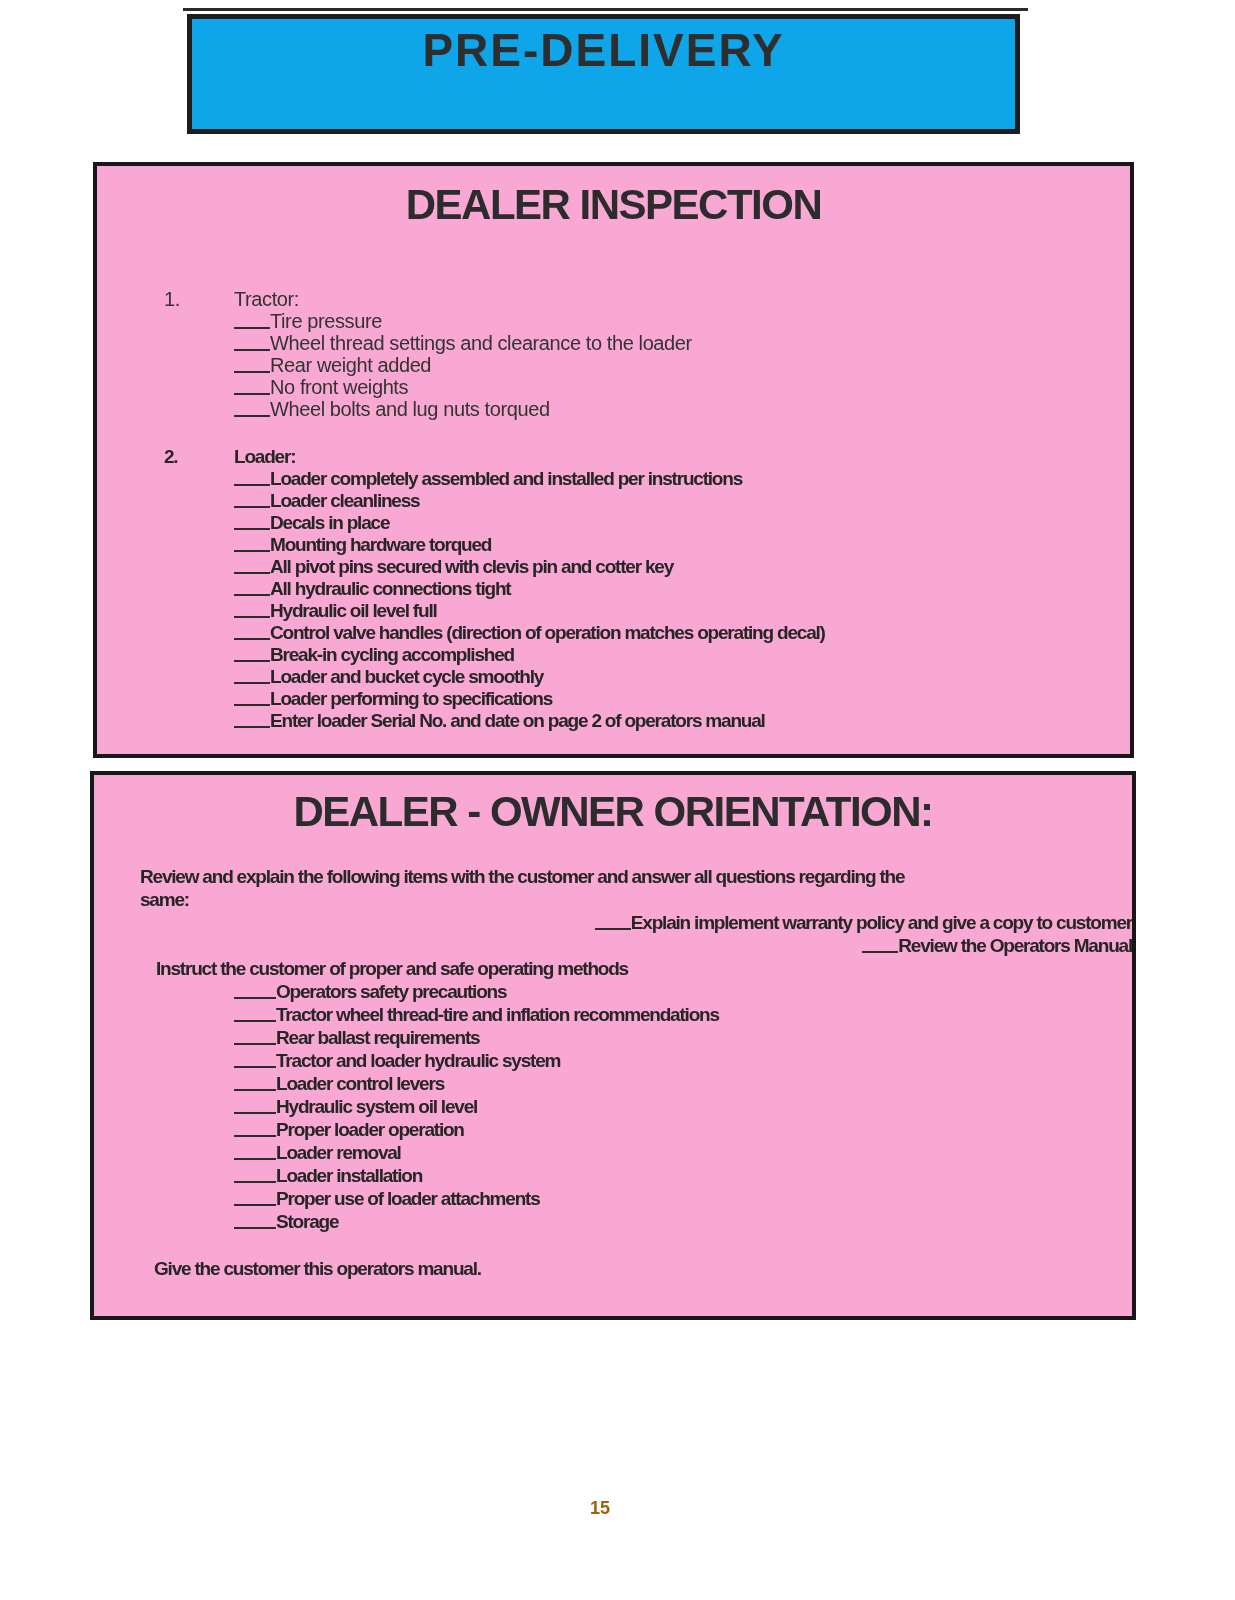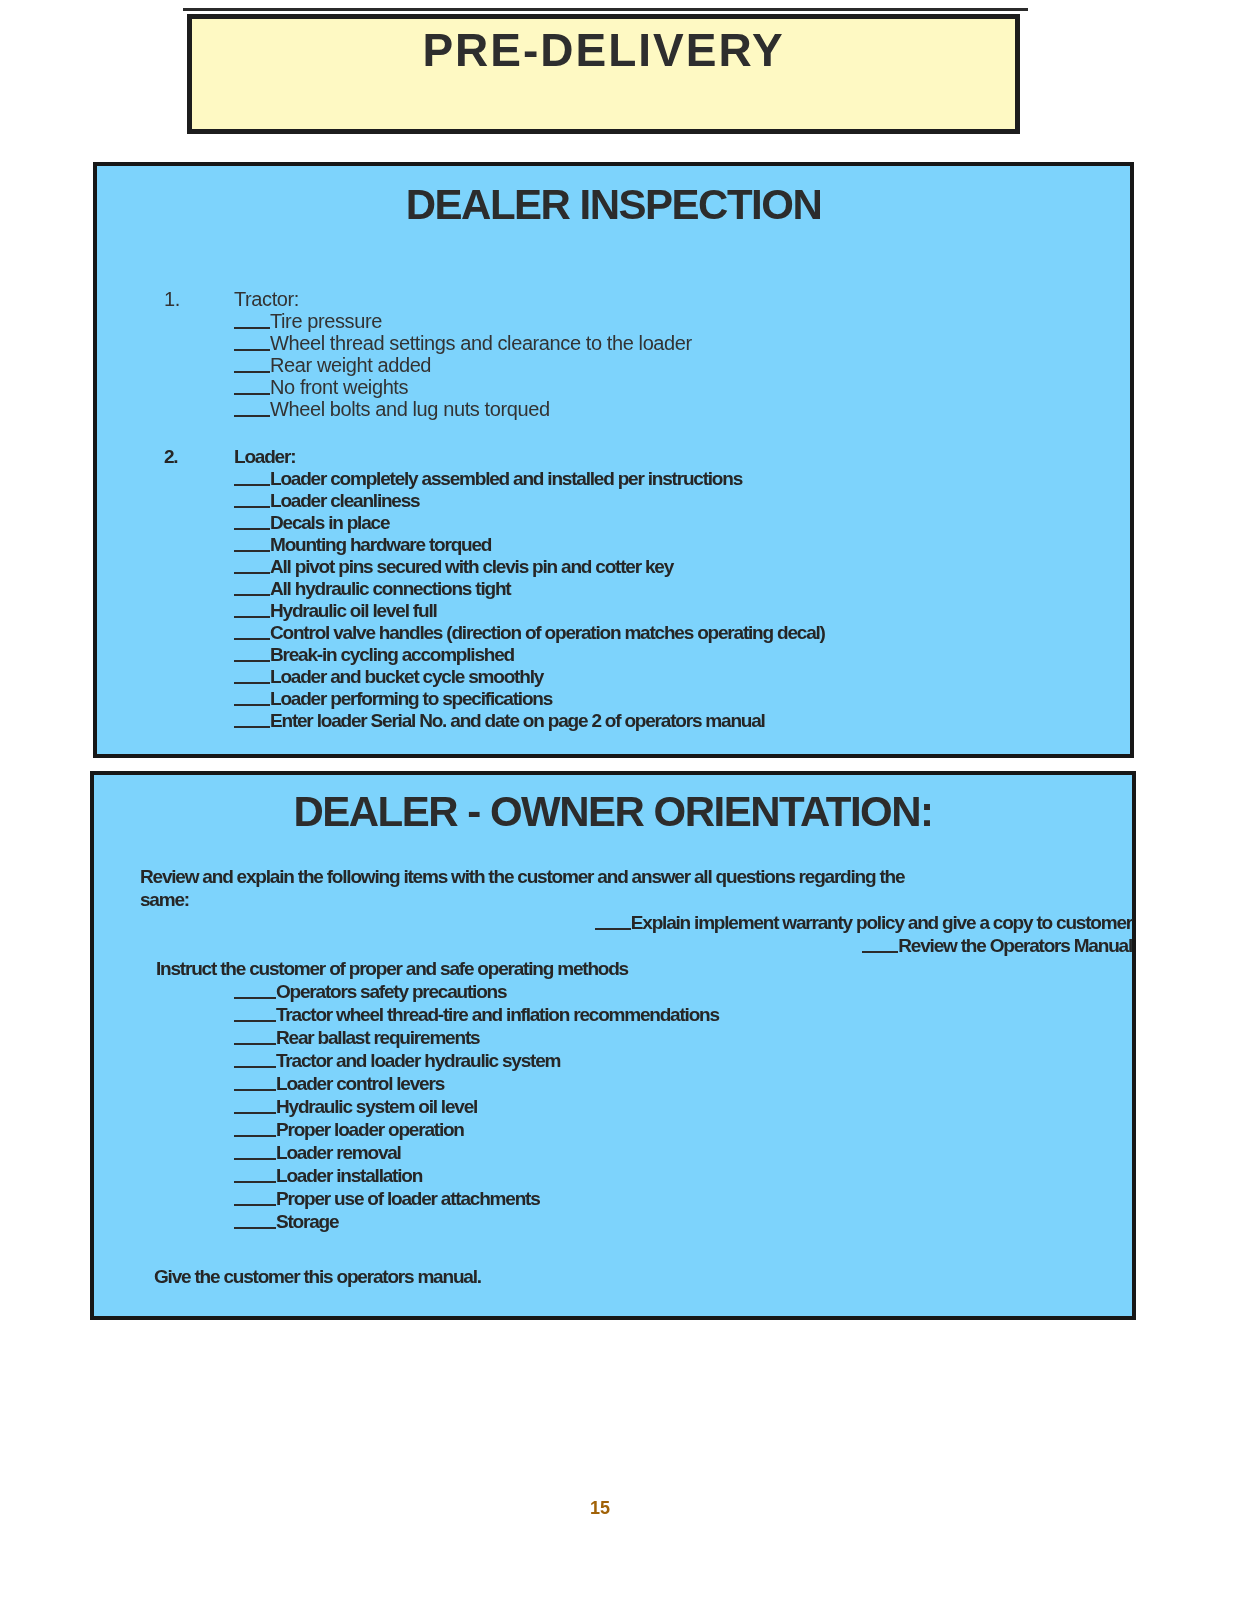--- a/index.html
+++ b/index.html
@@ -17,28 +17,28 @@
     background:#2b2b2b;
   }
   .title-box {
     position:absolute; left:187px; top:14px; width:833px; height:120px;
     border:5px solid #1d1d1d;
     text-align:center;
     font-weight:bold; font-size:46px; line-height:50px;
     letter-spacing:2px;
     padding-top:6px;
     color:#2e2e2e;
-    background:#fef9c3;
+    background:#0ea5e9;
   }
 
   
   .box {
     position:absolute;
     border:4px solid #171717;
-    background:#7dd3fc;
+    background:#f9a8d4;
   }
   .box1 { left:93px;  top:162px; width:1041px; height:596px; }
   .box2 { left:90px;  top:771px; width:1046px; height:549px; }
 
   .box h2 {
     text-align:center;
     font-size:42px; line-height:46px; font-weight:bold;
     letter-spacing:-1.5px;
     margin-top:16px;
     color:#2c2c2c;
@@ -64,21 +64,21 @@
 
   
   .orient-content {
     font-size:19px; line-height:23px; font-weight:bold;
     letter-spacing:-1.2px; color:#262626;
   }
   .intro { margin-top:30px; padding-left:46px; }
   .l1 .check-item { padding-left:63px;text-align:right; }
   .sub-label { padding-left:62px; }
   .l2 .check-item { padding-left:140px; }
-  .footer-note { margin-top:32px; padding-left:60px; }
+  .footer-note { margin-top:24px; padding-left:60px; }
 
   
   .page-number {
     position:absolute; left:0; top:1498px; width:1200px;
     text-align:center;
     font-size:18px; font-weight:bold; color:#a16207;
   }
 </style>
 </head>
 <body>

